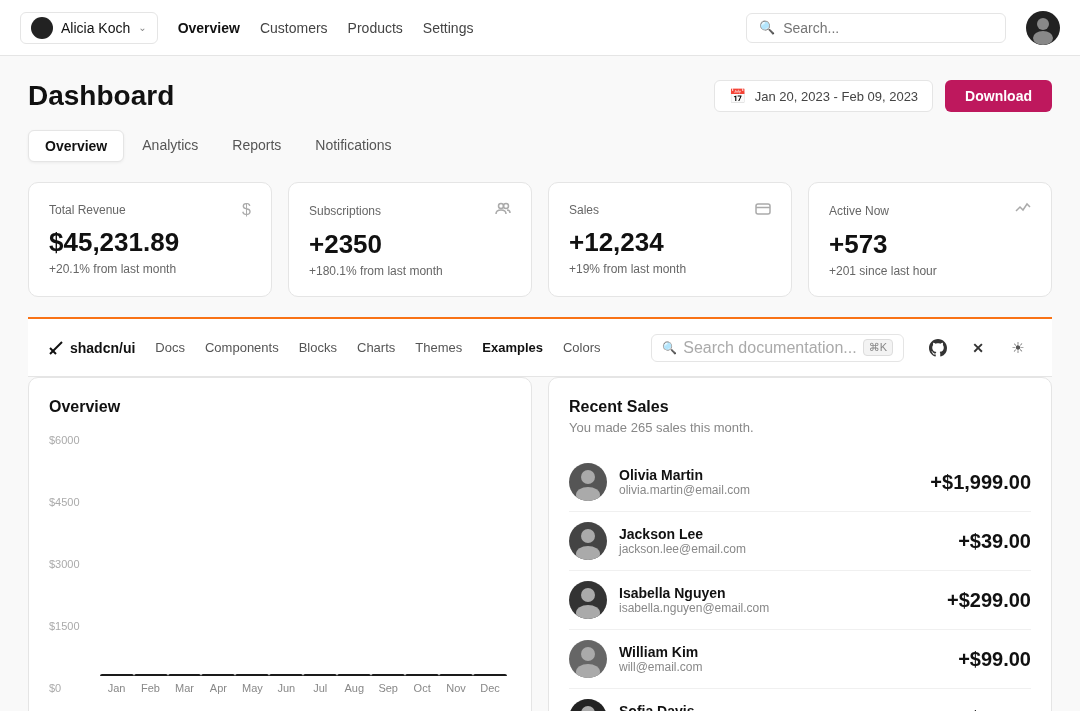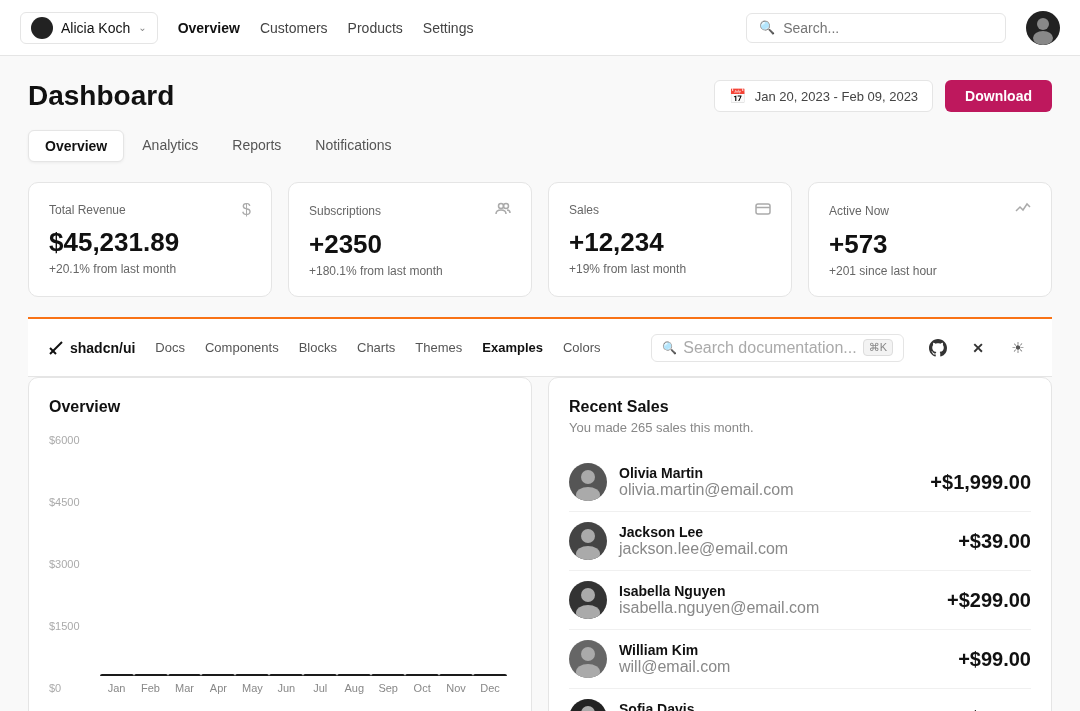--- a/index.html
+++ b/index.html
@@ -64,21 +64,21 @@
 
     
     .sales-card { background: #fff; border: 1px solid #e5e5e5; border-radius: 10px; padding: 20px; }
     .sales-title { font-size: 16px; font-weight: 700; margin-bottom: 4px; }
     .sales-subtitle { font-size: 13px; color: #888; margin-bottom: 18px; }
     .sale-item { display: flex; align-items: center; gap: 12px; padding: 10px 0; border-bottom: 1px solid #f0f0f0; }
     .sale-item:last-child { border-bottom: none; }
     .sale-avatar { width: 38px; height: 38px; border-radius: 50%; background: #444; flex-shrink: 0; display: flex; align-items: center; justify-content: center; overflow: hidden; }
     .sale-info { flex: 1; }
     .sale-name { font-size: 14px; font-weight: 600; }
-    .sale-email { font-size: 16px; color: #888; }
+    .sale-email { font-size: 12px; color: #888; }
     .sale-amount { font-size: 20px; font-weight: 700; }
   </style>
 </head>
 <body>
 
 <nav style="display:flex;align-items:center;padding:0 20px;height:56px;background:#fff;border-bottom:1px solid #e5e5e5;gap:20px;">
   <div class="user-selector">
     <div class="user-avatar-circle"></div>
     <span class="user-name">Alicia Koch</span>
     <span class="user-chevron">⌄</span>

